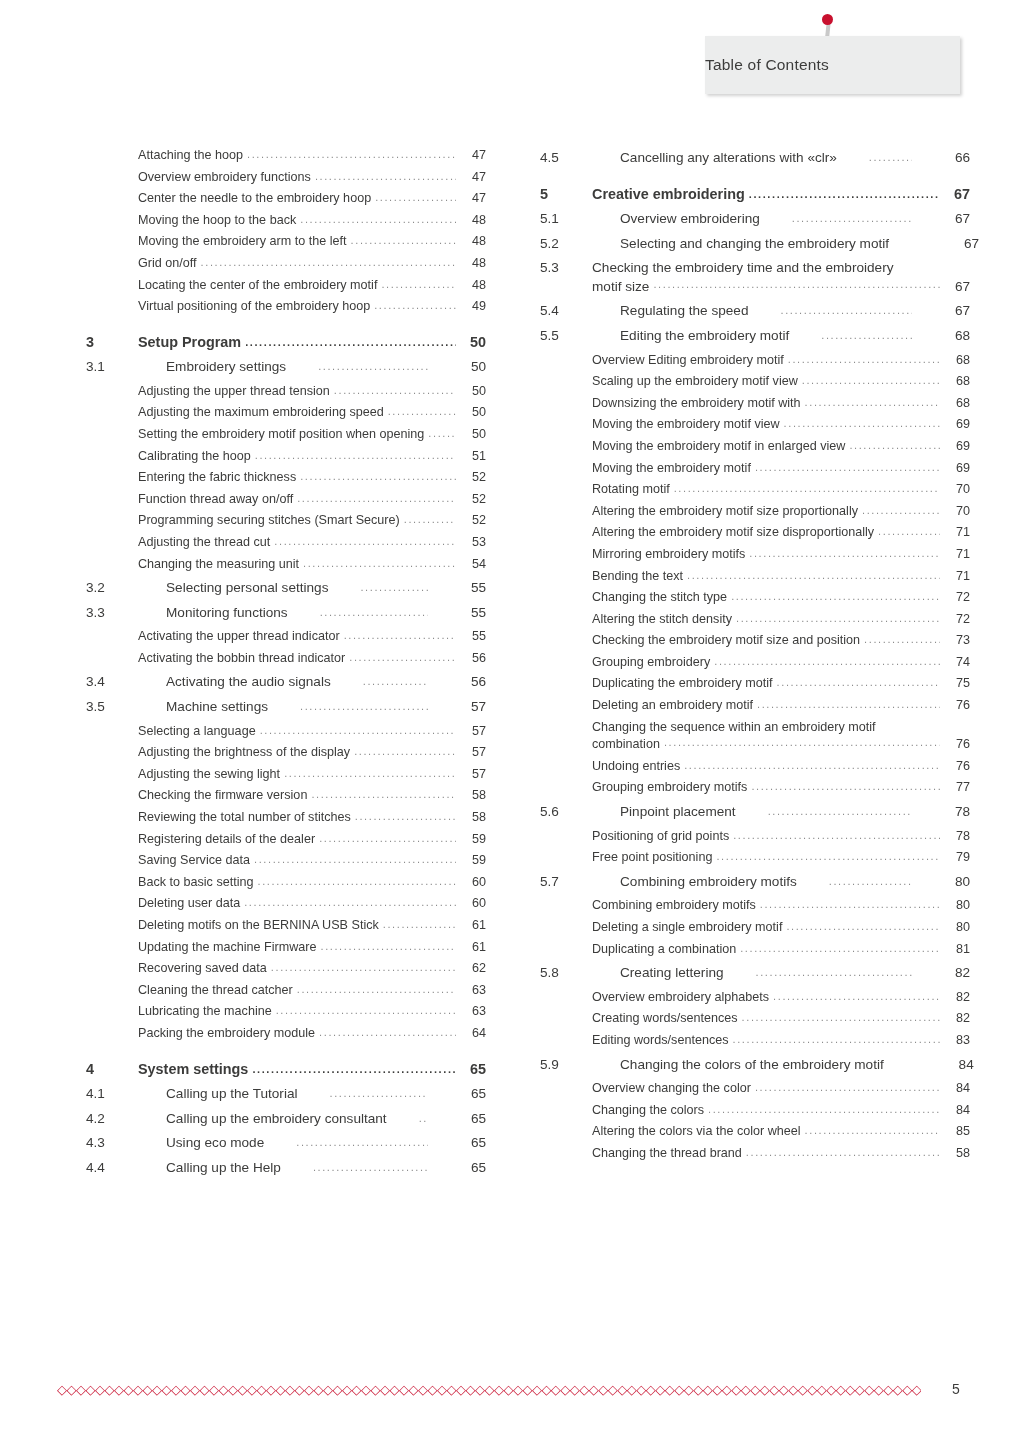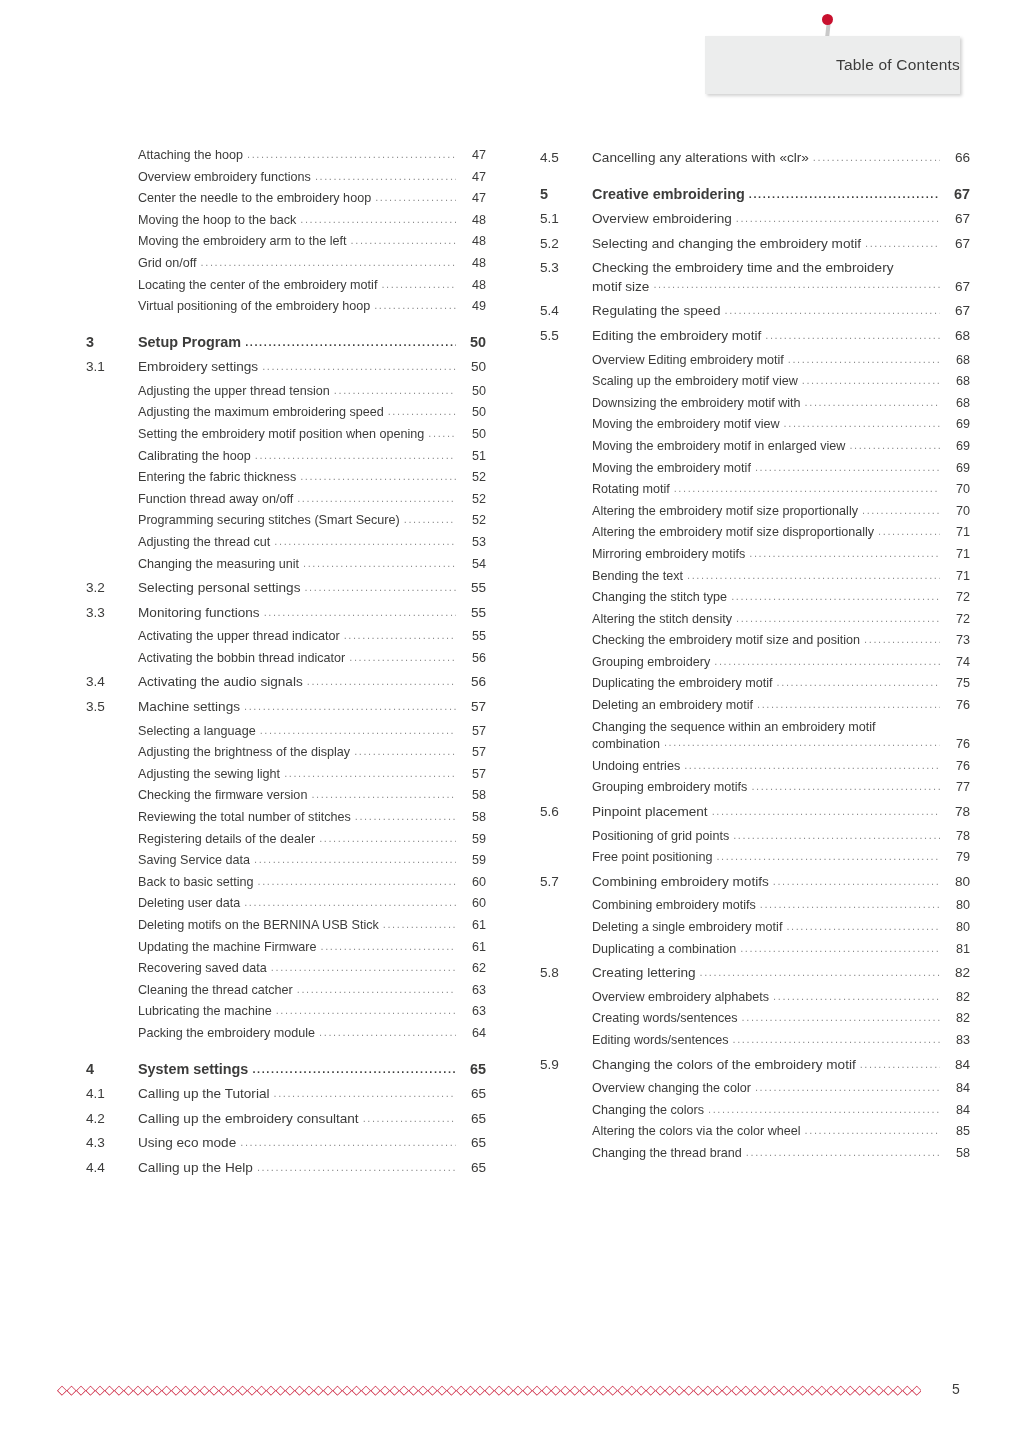--- a/index.html
+++ b/index.html
@@ -20,21 +20,21 @@
   .header-tab {
     position: absolute;
     top: 36px;
     left: 705px;
     width: 255px;
     height: 58px;
     background: #eceded;
     box-shadow: 2px 2px 3px rgba(0,0,0,0.18);
     display: flex;
     align-items: center;
-    justify-content: flex-end;
+    justify-content: flex-start;
   }
   .header-tab-title {
     font-size: 15.5px;
     color: #3c3c3b;
     letter-spacing: 0.2px;
   }
   .pin {
     position: absolute;
     top: 16px;
     left: 826px;
@@ -78,20 +78,21 @@
   .row.lvl1 {
     font-size: 14.4px;
     font-weight: bold;
     margin-top: 22px;
     margin-bottom: 10px;
   }
   .row.lvl2 {
     font-size: 13.6px;
     margin-top: 11px;
     margin-bottom: 11px;
+    gap: 28px;
   }
   .row.lvl3 {
     font-size: 12.6px;
     margin-top: 9px;
     margin-bottom: 9px;
   }
   .num {
     flex: 0 0 auto;
     width: 52px;
     white-space: nowrap;

